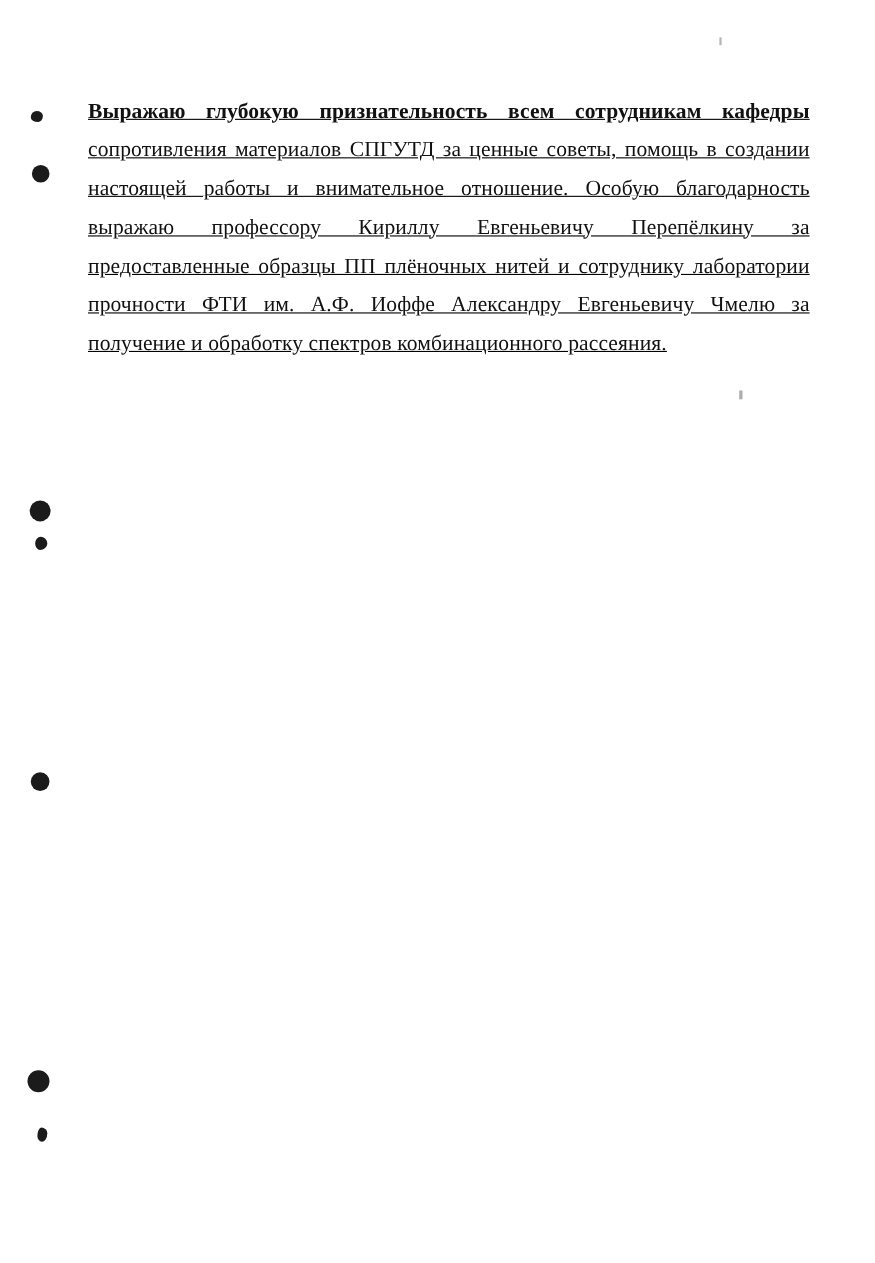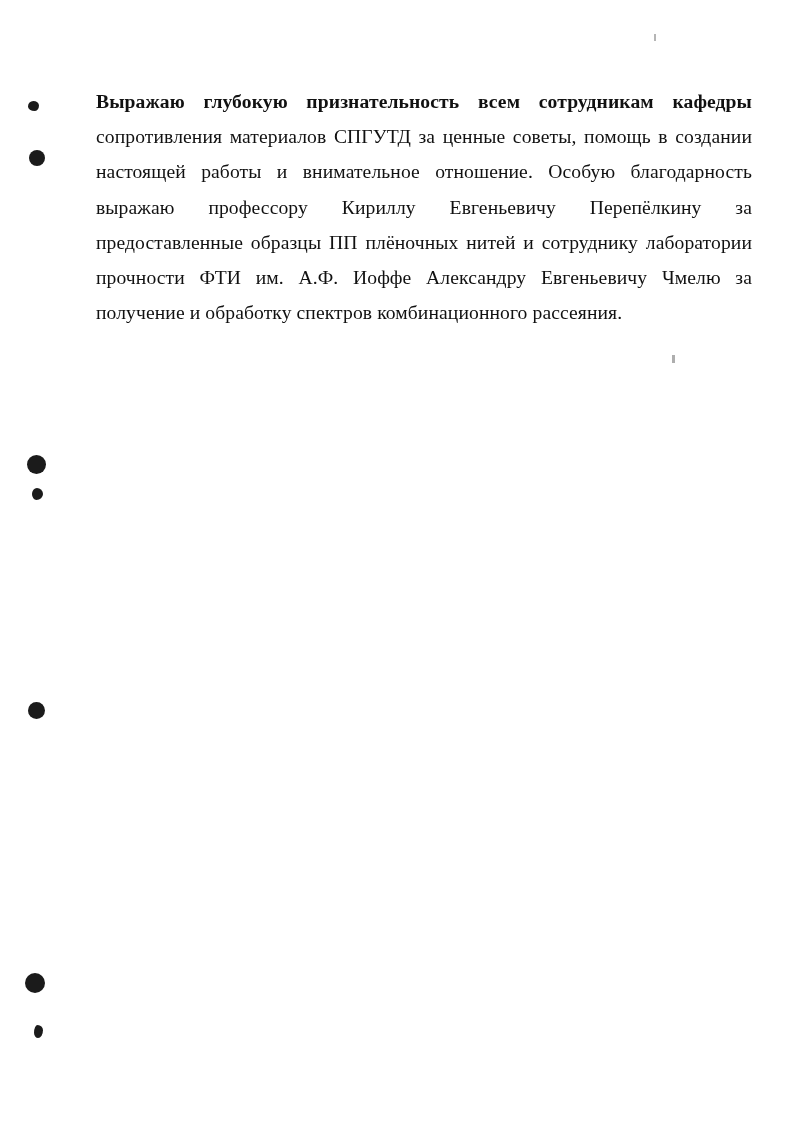--- a/index.html
+++ b/index.html
@@ -36,23 +36,24 @@
     position: absolute;
     background: #9a9a9a;
     width: 3px;
     height: 3px;
   }
   .speck.s1 { left: 654px; top: 34px; width: 2px; height: 7px; background: #b5b5b5; }
   .speck.s2 { left: 672px; top: 355px; width: 3px; height: 8px; background: #aeaeae; }
 
   .content {
     position: absolute;
-    left: 96px;
+    left: 80px;
     top: 84px;
     width: 656px;
+    text-decoration: underline;
   }
   .para {
     margin: 0;
     text-align: justify;
     text-justify: inter-word;
     font-size: 19.6px;
     line-height: 35.2px;
     color: #111111;
     letter-spacing: 0.1px;
   }

